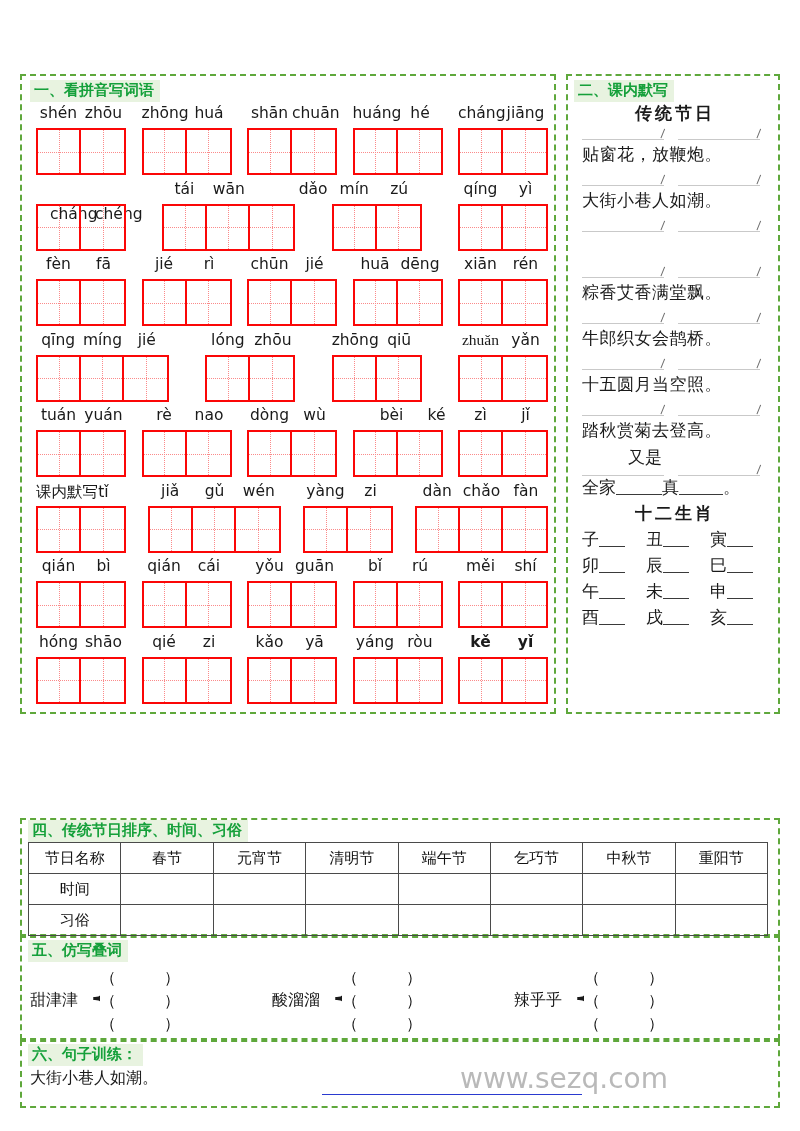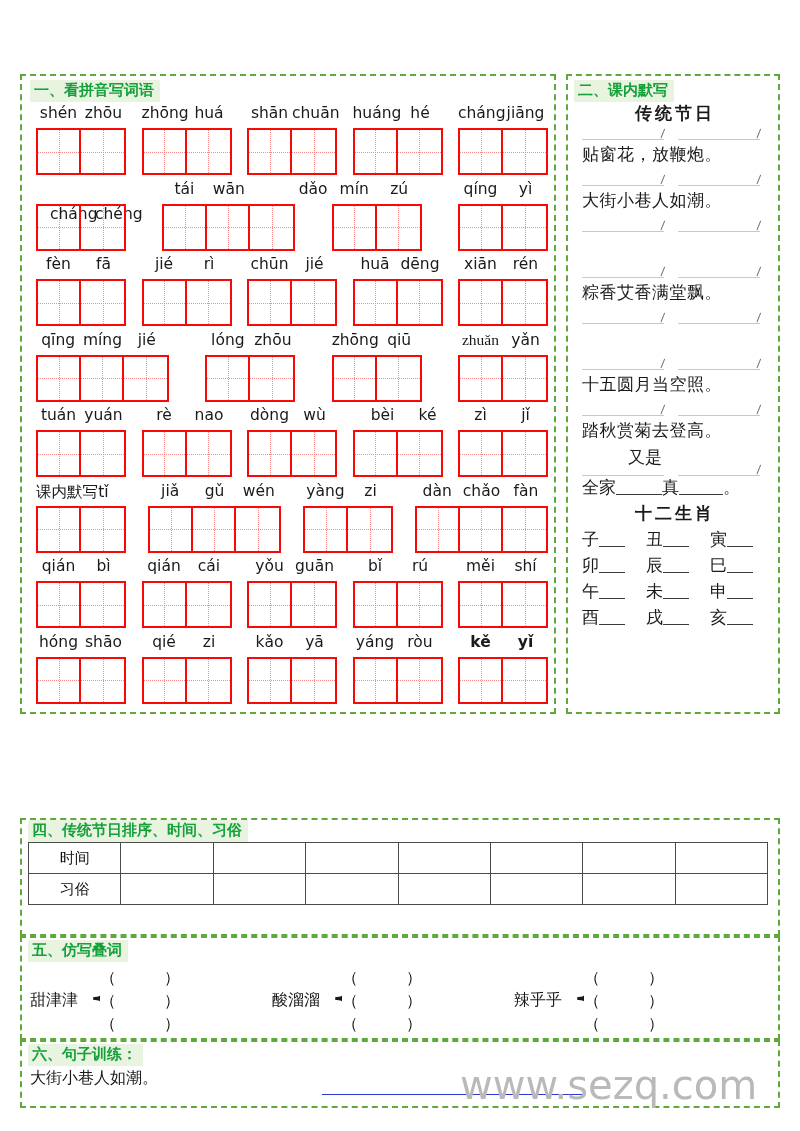--- a/index.html
+++ b/index.html
@@ -134,21 +134,21 @@
   #sec6-block{left:20px;top:1040px;width:760px;height:68px;}
   .s6-sentence{
     position:absolute;left:8px;top:26px;
     font-family:"DejaVu Serif","Liberation Serif",serif;
     font-size:16px;color:#1a1a1a;white-space:nowrap;
   }
   .s6-rule{position:absolute;left:300px;top:52px;width:260px;height:0;border-top:1.5px solid #2a3ad0;}
   .watermark{
     position:absolute;left:460px;top:1062px;
     font-family:"DejaVu Sans","Liberation Sans",sans-serif;
-    font-size:40px;color:#b9b9b9;letter-spacing:0px;white-space:nowrap;
+    font-size:28px;color:#b9b9b9;letter-spacing:0px;white-space:nowrap;
   }
 </style>
 </head>
 <body>
 
 <div class="page">
 
 
   <div class="frame" id="pinyin-block">
     <div style="position:absolute;left:8px;top:4px;">
@@ -264,21 +264,21 @@
           <div class="py-word" style="left: 109.5px; width: 90px;"><span class="py-syl" style="width: 45px;">rè</span><span class="py-syl" style="width: 45px;">nao</span></div>
           <div class="boxes" style="left: 109.5px;">
             <div class="cell"></div>
             <div class="cell"></div>
           </div>
           <div class="py-word" style="left: 215px; width: 90px;"><span class="py-syl" style="width: 45px;">dòng</span><span class="py-syl" style="width: 45px;">wù</span></div>
           <div class="boxes" style="left: 215px;">
             <div class="cell"></div>
             <div class="cell"></div>
           </div>
-          <div class="py-word" style="left: 328px; width: 90px;"><span class="py-syl" style="width: 45px;">bèi</span><span class="py-syl" style="width: 45px;">ké</span></div>
+          <div class="py-word" style="left: 337px; width: 90px;"><span class="py-syl" style="width: 45px;">bèi</span><span class="py-syl" style="width: 45px;">ké</span></div>
           <div class="boxes" style="left: 320.5px;">
             <div class="cell"></div>
             <div class="cell"></div>
           </div>
           <div class="py-word" style="left: 426px; width: 90px;"><span class="py-syl" style="width: 45px;">zì</span><span class="py-syl" style="width: 45px;">jǐ</span></div>
           <div class="boxes" style="left: 426px;">
             <div class="cell"></div>
             <div class="cell"></div>
           </div>
         </div>
@@ -404,20 +404,21 @@
           </div>
           <div class="dict-text">粽香艾香满堂飘。</div>
         </div>
         <div class="dict-line" style="top: 236px;">
           <div class="dict-rule">
             <i style="left: 0px; width: 82px;"></i>
             <b style="left: 80px;"></b>
             <i style="left: 96px; width: 82px;"></i>
             <b style="left: 176px;"></b>
           </div>
+          <div class="dict-text">牛郎织女会鹊桥。</div>
         </div>
         <div class="dict-line" style="top: 282px;">
           <div class="dict-rule">
             <i style="left: 0px; width: 82px;"></i>
             <b style="left: 80px;"></b>
             <i style="left: 96px; width: 82px;"></i>
             <b style="left: 176px;"></b>
           </div>
           <div class="dict-text">十五圆月当空照。</div>
         </div>
@@ -461,20 +462,30 @@
       </div>
   </div>
 
 
   <div class="frame" id="sec4-block">
     <div style="position:absolute;left:6px;top:0px;">
       <span class="sec-head">四、传统节日排序、时间、习俗</span>
     </div>
     <table class="fest">
       <tbody id="fest-body">
+          <tr>
+            <td>节日名称</td>
+            <td>春节</td>
+            <td>元宵节</td>
+            <td>清明节</td>
+            <td>端午节</td>
+            <td>乞巧节</td>
+            <td>中秋节</td>
+            <td>重阳节</td>
+          </tr>
           <tr>
             <td class="rowlab">时间</td>
             <td></td>
             <td></td>
             <td></td>
             <td></td>
             <td></td>
             <td></td>
             <td></td>
           </tr>

